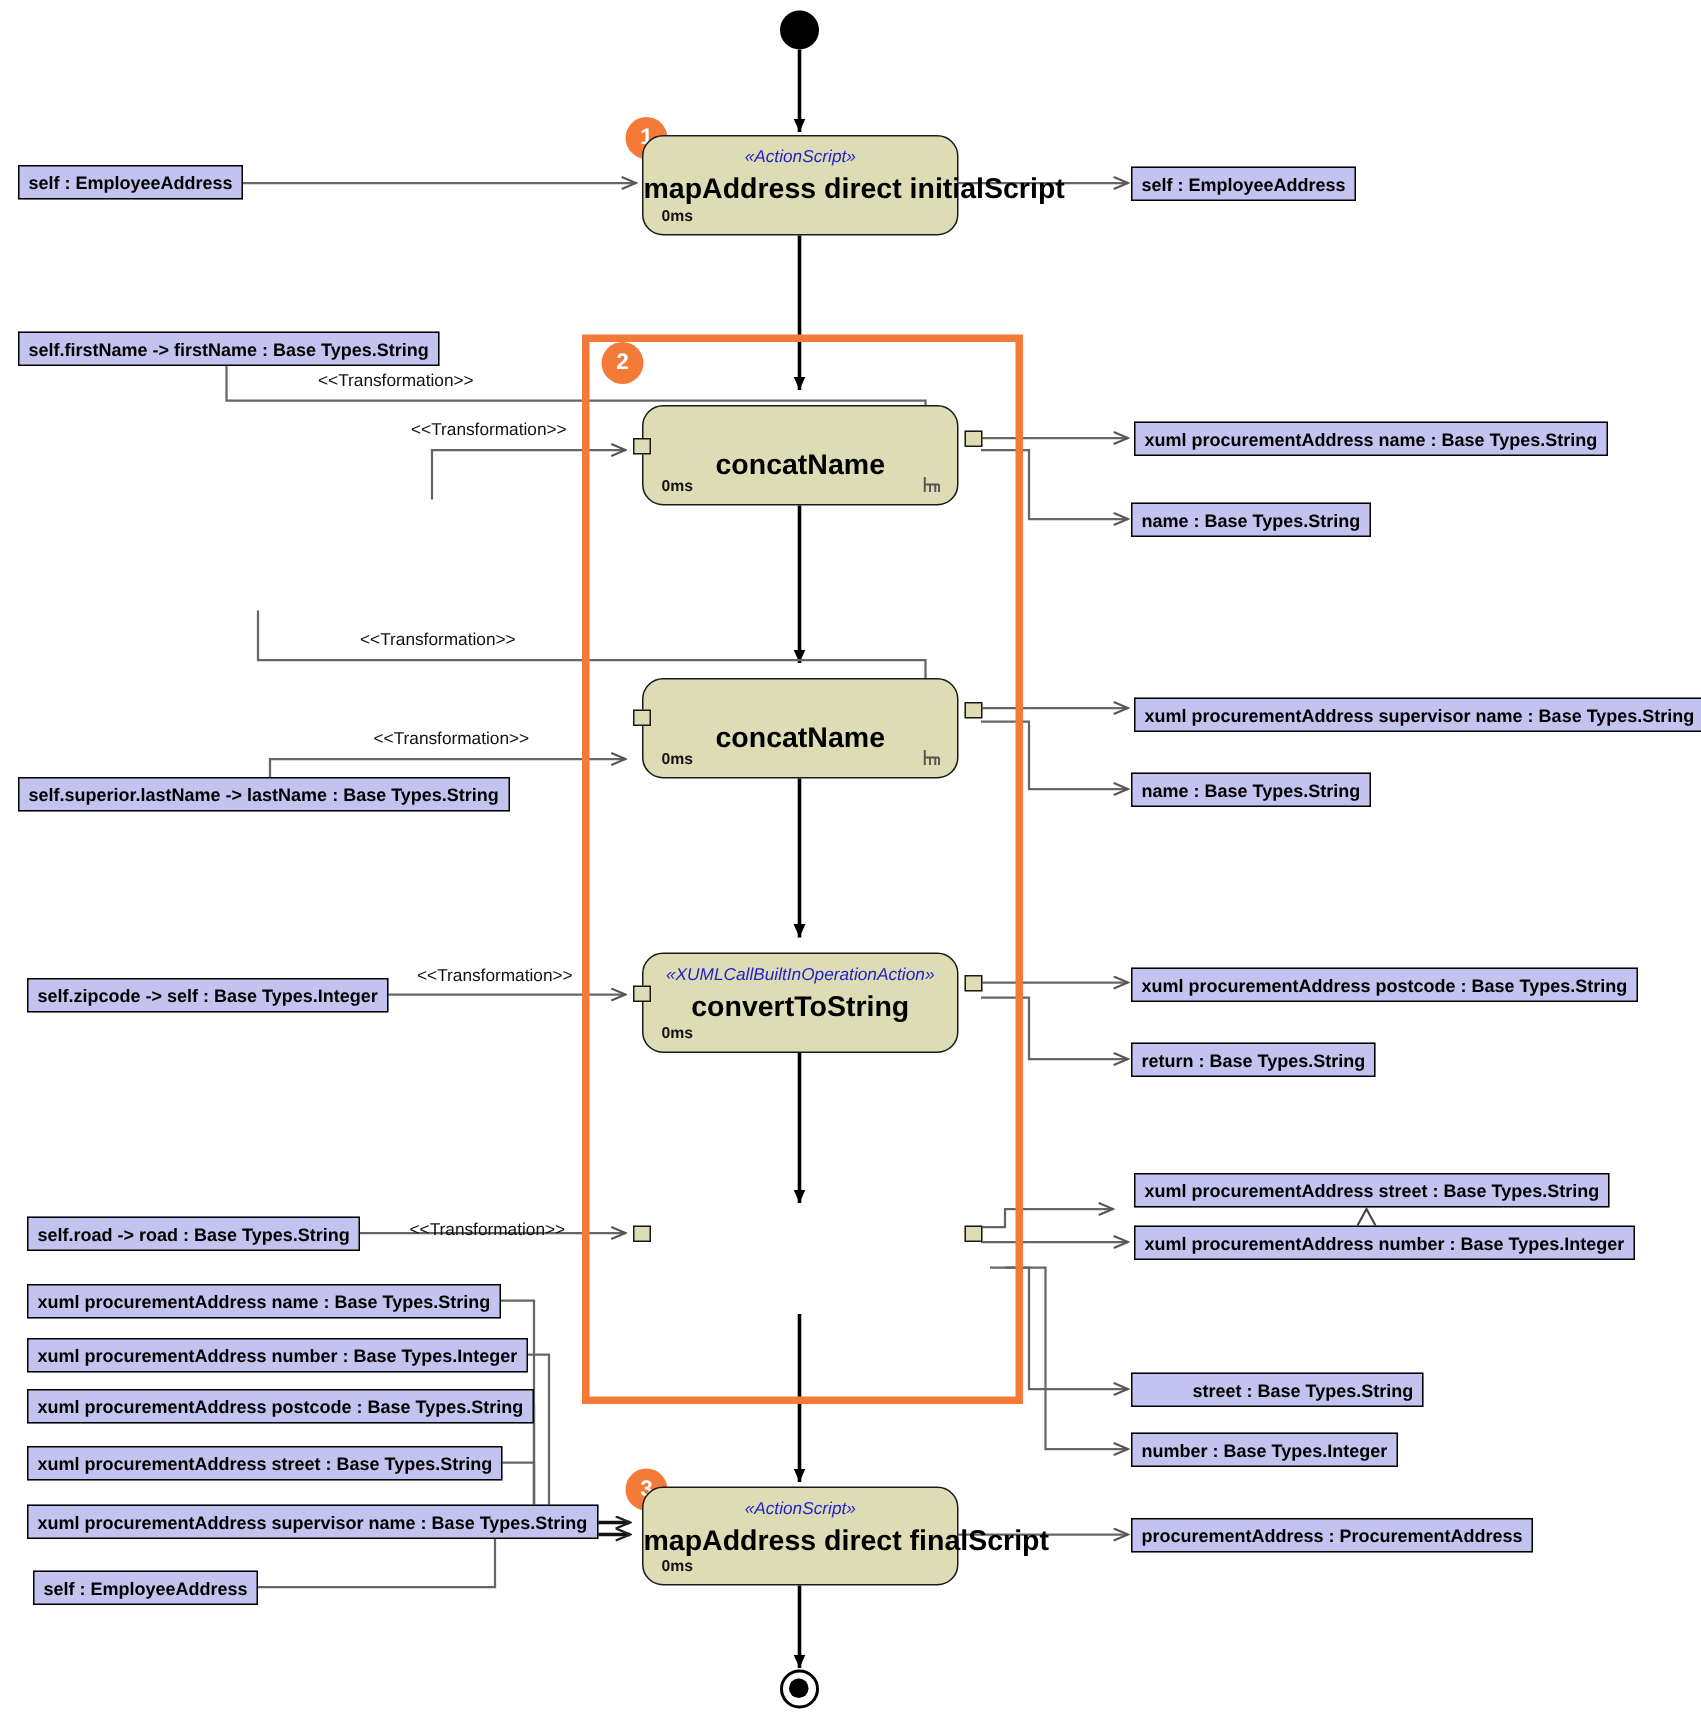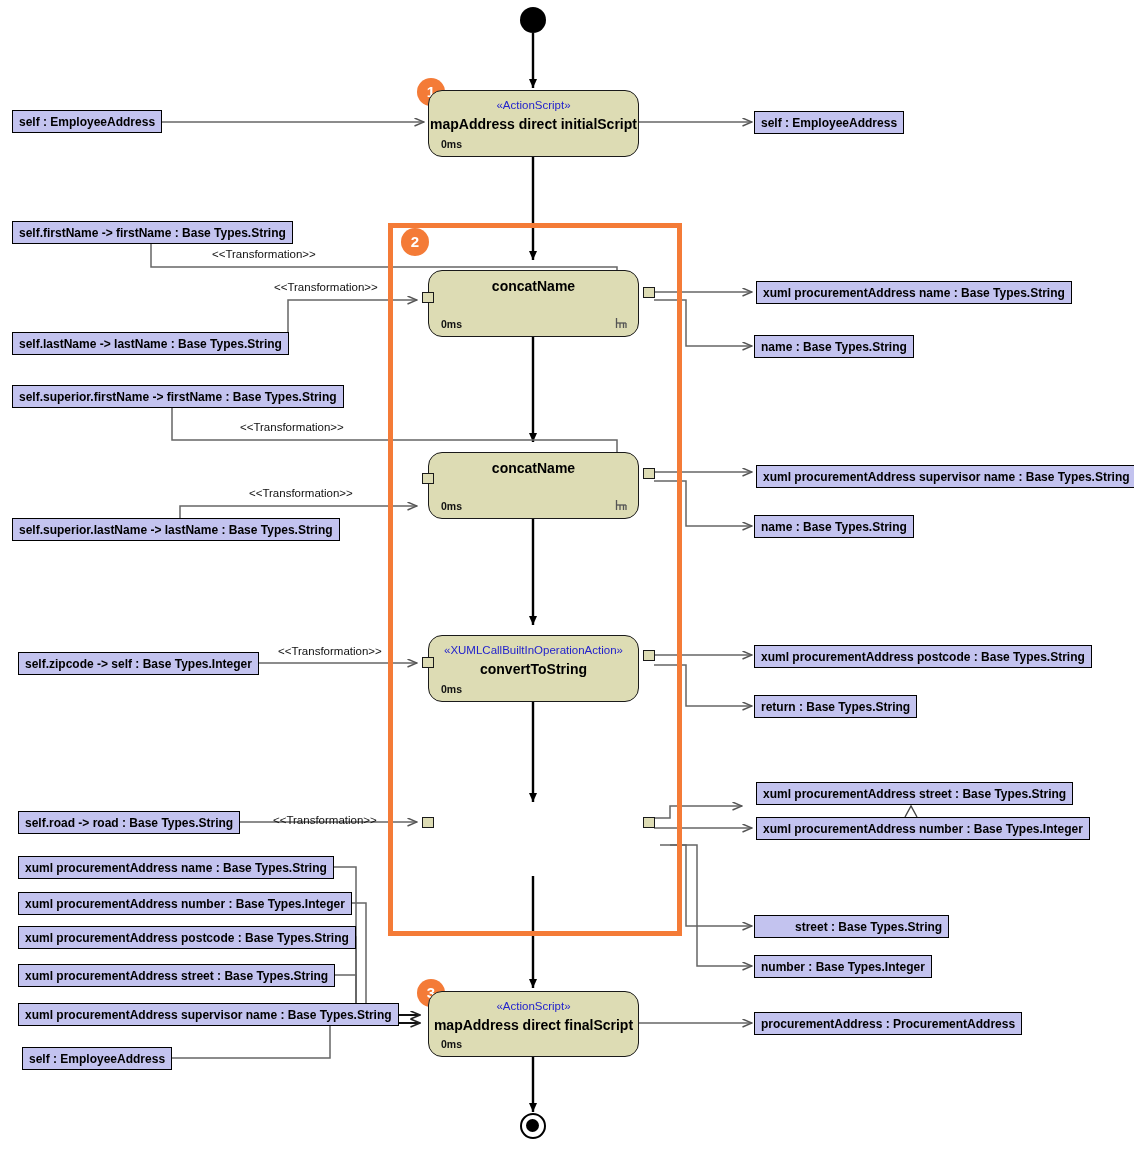--- a/index.html
+++ b/index.html
@@ -46,30 +46,31 @@
     border-radius: 14px;
     text-align: center;
     overflow: visible;
   }
   .action .stereo {
     color: #2222cc;
     font-size: 11.5px;
     line-height: 1;
     margin-top: 9px;
     white-space: nowrap;
+    font-style: italic;
   }
   .action .aname {
     color: #000000;
-    font-size: 14px;
+    font-size: 19px;
     font-weight: bold;
     line-height: 1;
     white-space: nowrap;
   }
   .action .aname.only {
-    margin-top: 8px;
+    margin-top: 30px;
   }
   .action .aname.sub {
     margin-top: 5px;
   }
   .action .dur {
     position: absolute;
     left: 12px;
     bottom: 7px;
     font-size: 10.5px;
     font-weight: bold;
@@ -290,26 +291,20 @@
   <div style="position:absolute; left:249px; top:487px; font-size:11.5px; color:#111;">&lt;&lt;Transformation&gt;&gt;</div>
   <div style="position:absolute; left:278px; top:645px; font-size:11.5px; color:#111;">&lt;&lt;Transformation&gt;&gt;</div>
   <div style="position:absolute; left:273px; top:814px; font-size:11.5px; color:#111;">&lt;&lt;Transformation&gt;&gt;</div>
 
   <div class="pinlabel" style="left:12px; top:110px;">
     <span>self : EmployeeAddress</span>
   </div>
   <div class="pinlabel" style="left:12px; top:221px;">
     <span>self.firstName -&gt; firstName : Base Types.String</span>
   </div>
-  <div class="pinlabel" style="left:12px; top:332px;">
-    <span>self.lastName -&gt; lastName : Base Types.String</span>
-  </div>
-  <div class="pinlabel" style="left:12px; top:385px;">
-    <span>self.superior.firstName -&gt; firstName : Base Types.String</span>
-  </div>
   <div class="pinlabel" style="left:12px; top:518px;">
     <span>self.superior.lastName -&gt; lastName : Base Types.String</span>
   </div>
   <div class="pinlabel" style="left:18px; top:652px;">
     <span>self.zipcode -&gt; self : Base Types.Integer</span>
   </div>
   <div class="pinlabel" style="left:18px; top:811px;">
     <span>self.road -&gt; road : Base Types.String</span>
   </div>
   <div class="pinlabel" style="left:18px; top:856px;">

